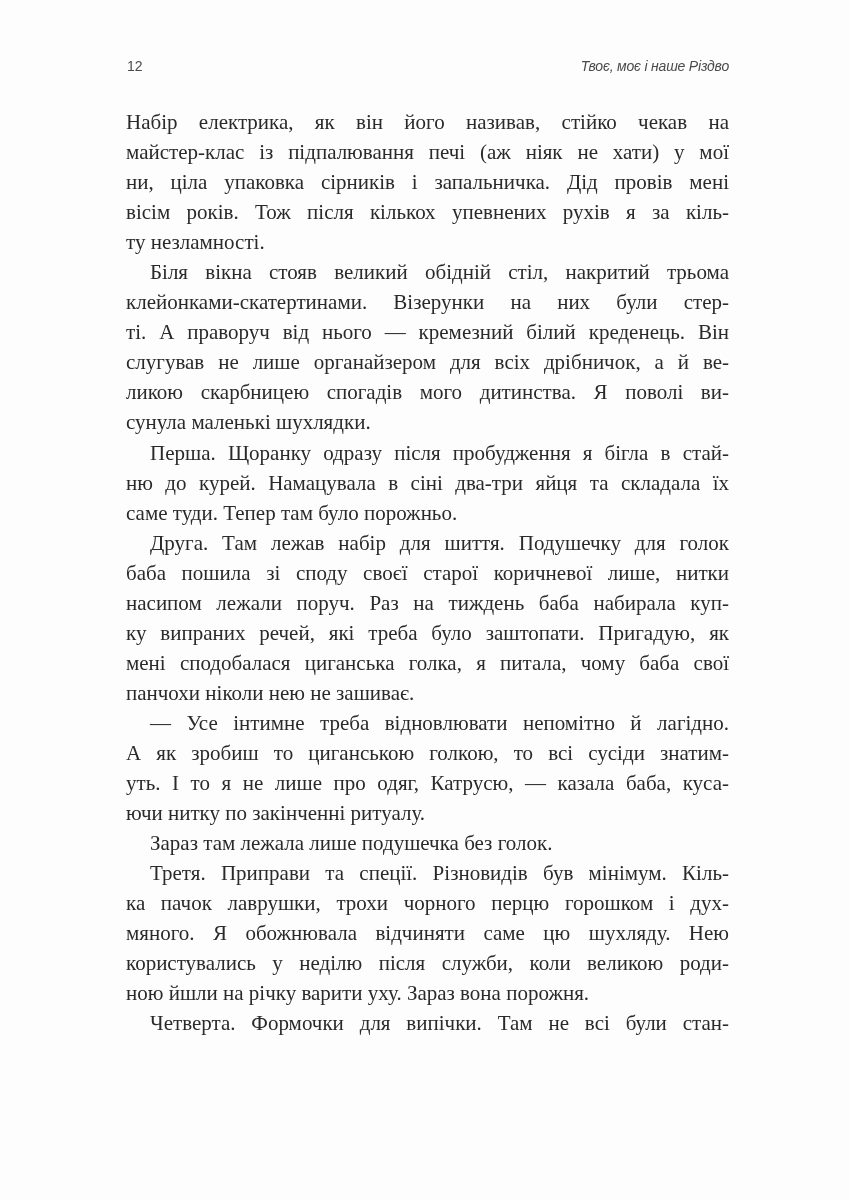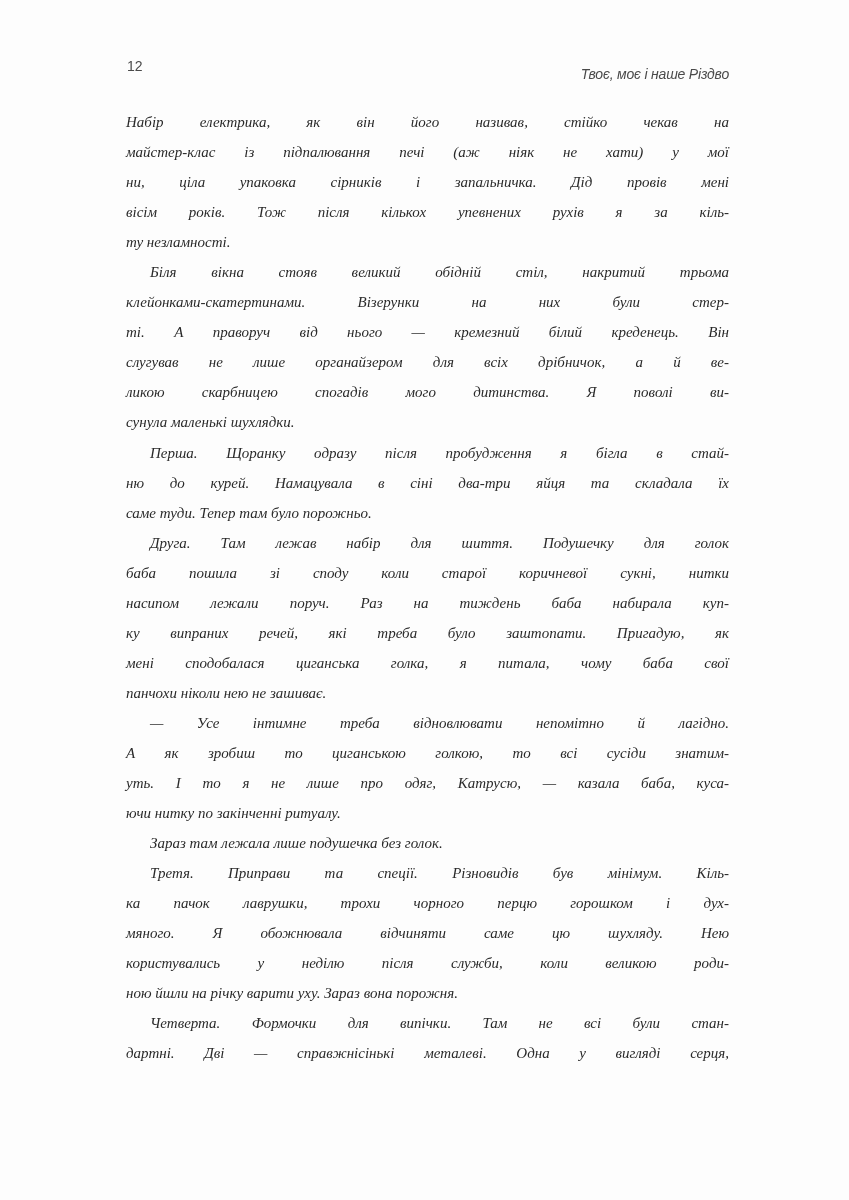--- a/index.html
+++ b/index.html
@@ -14,31 +14,30 @@
       position: absolute;
       top: 58px;
       left: 127px;
       width: 602px;
       height: 24px;
       font-family: "Liberation Sans", sans-serif;
       font-size: 14px;
       color: #4a4a4a;
     }
     .page-number { position: absolute; left: 0; top: 0; }
-    .running-title { position: absolute; right: 0; top: 0; font-style: italic; letter-spacing: -0.2px; margin-top: 8px; }
+    .running-title { position: absolute; right: 0; top: 0; font-style: italic; letter-spacing: -0.2px; }
     .body-text {
       position: absolute;
       top: 107px;
       left: 126px;
       width: 603px;
       font-family: "Liberation Serif", "DejaVu Serif", serif;
-      font-size: 15px;
+      font-size: 21px;
       line-height: 30.06px;
       color: #2a2a2a;
-      font-style: italic;
     }
     .line {
       display: block;
       white-space: nowrap;
       text-align: justify;
       text-align-last: justify;
       height: 30.06px;
     }
     .line.last { text-align-last: left; }
     .line.indent { padding-left: 24px; }
@@ -60,30 +59,29 @@
     <span class="line indent">Біля вікна стояв великий обідній стіл, накритий трьома</span>
     <span class="line">клейонками-скатертинами. Візерунки на них були стер-</span>
     <span class="line">ті. А праворуч від нього — кремезний білий креденець. Він</span>
     <span class="line">слугував не лише органайзером для всіх дрібничок, а й ве-</span>
     <span class="line">ликою скарбницею спогадів мого дитинства. Я поволі ви-</span>
     <span class="line last">сунула маленькі шухлядки.</span>
     <span class="line indent">Перша. Щоранку одразу після пробудження я бігла в стай-</span>
     <span class="line">ню до курей. Намацувала в сіні два-три яйця та складала їх</span>
     <span class="line last">саме туди. Тепер там було порожньо.</span>
     <span class="line indent">Друга. Там лежав набір для шиття. Подушечку для голок</span>
-    <span class="line">баба пошила зі споду коли старої коричневої сукні, нитки</span>
+    <span class="line">баба пошила зі споду своєї старої коричневої лише, нитки</span>
     <span class="line">насипом лежали поруч. Раз на тиждень баба набирала куп-</span>
     <span class="line">ку випраних речей, які треба було заштопати. Пригадую, як</span>
     <span class="line">мені сподобалася циганська голка, я питала, чому баба свої</span>
     <span class="line last">панчохи ніколи нею не зашиває.</span>
     <span class="line indent">— Усе інтимне треба відновлювати непомітно й лагідно.</span>
     <span class="line">А як зробиш то циганською голкою, то всі сусіди знатим-</span>
     <span class="line">уть. І то я не лише про одяг, Катрусю, — казала баба, куса-</span>
     <span class="line last">ючи нитку по закінченні ритуалу.</span>
     <span class="line indent last">Зараз там лежала лише подушечка без голок.</span>
     <span class="line indent">Третя. Приправи та спеції. Різновидів був мінімум. Кіль-</span>
     <span class="line">ка пачок лаврушки, трохи чорного перцю горошком і дух-</span>
     <span class="line">мяного. Я обожнювала відчиняти саме цю шухляду. Нею</span>
     <span class="line">користувались у неділю після служби, коли великою роди-</span>
     <span class="line last">ною йшли на річку варити уху. Зараз вона порожня.</span>
     <span class="line indent">Четверта. Формочки для випічки. Там не всі були стан-</span>
-    <span class="line">дартні. Дві — справжнісінькі металеві. Одна у вигляді серця,</span>
   </div>
 
 </body></html>

